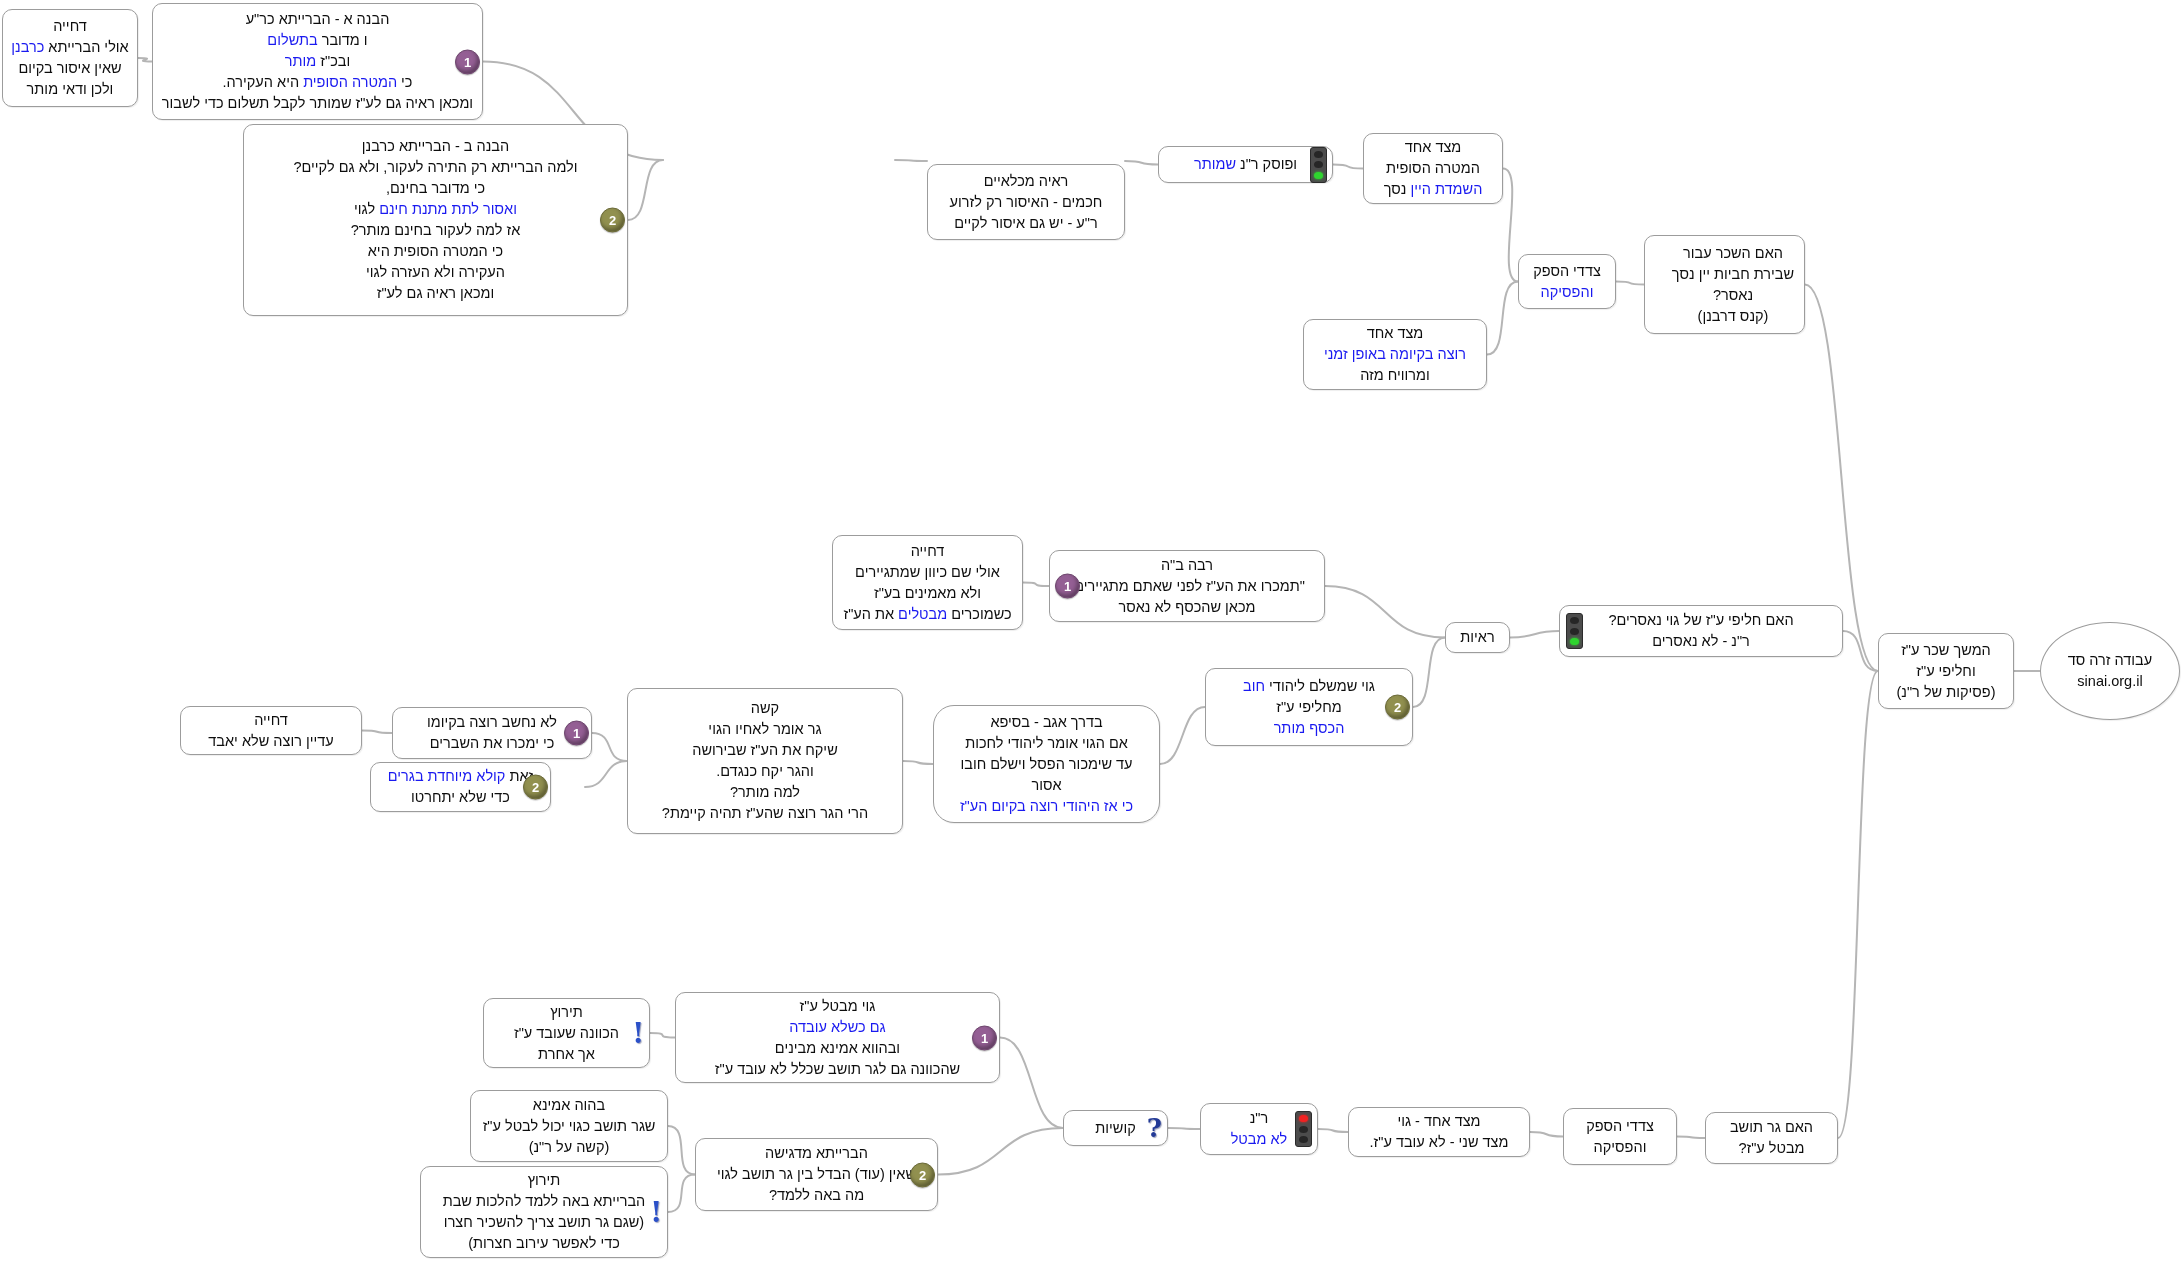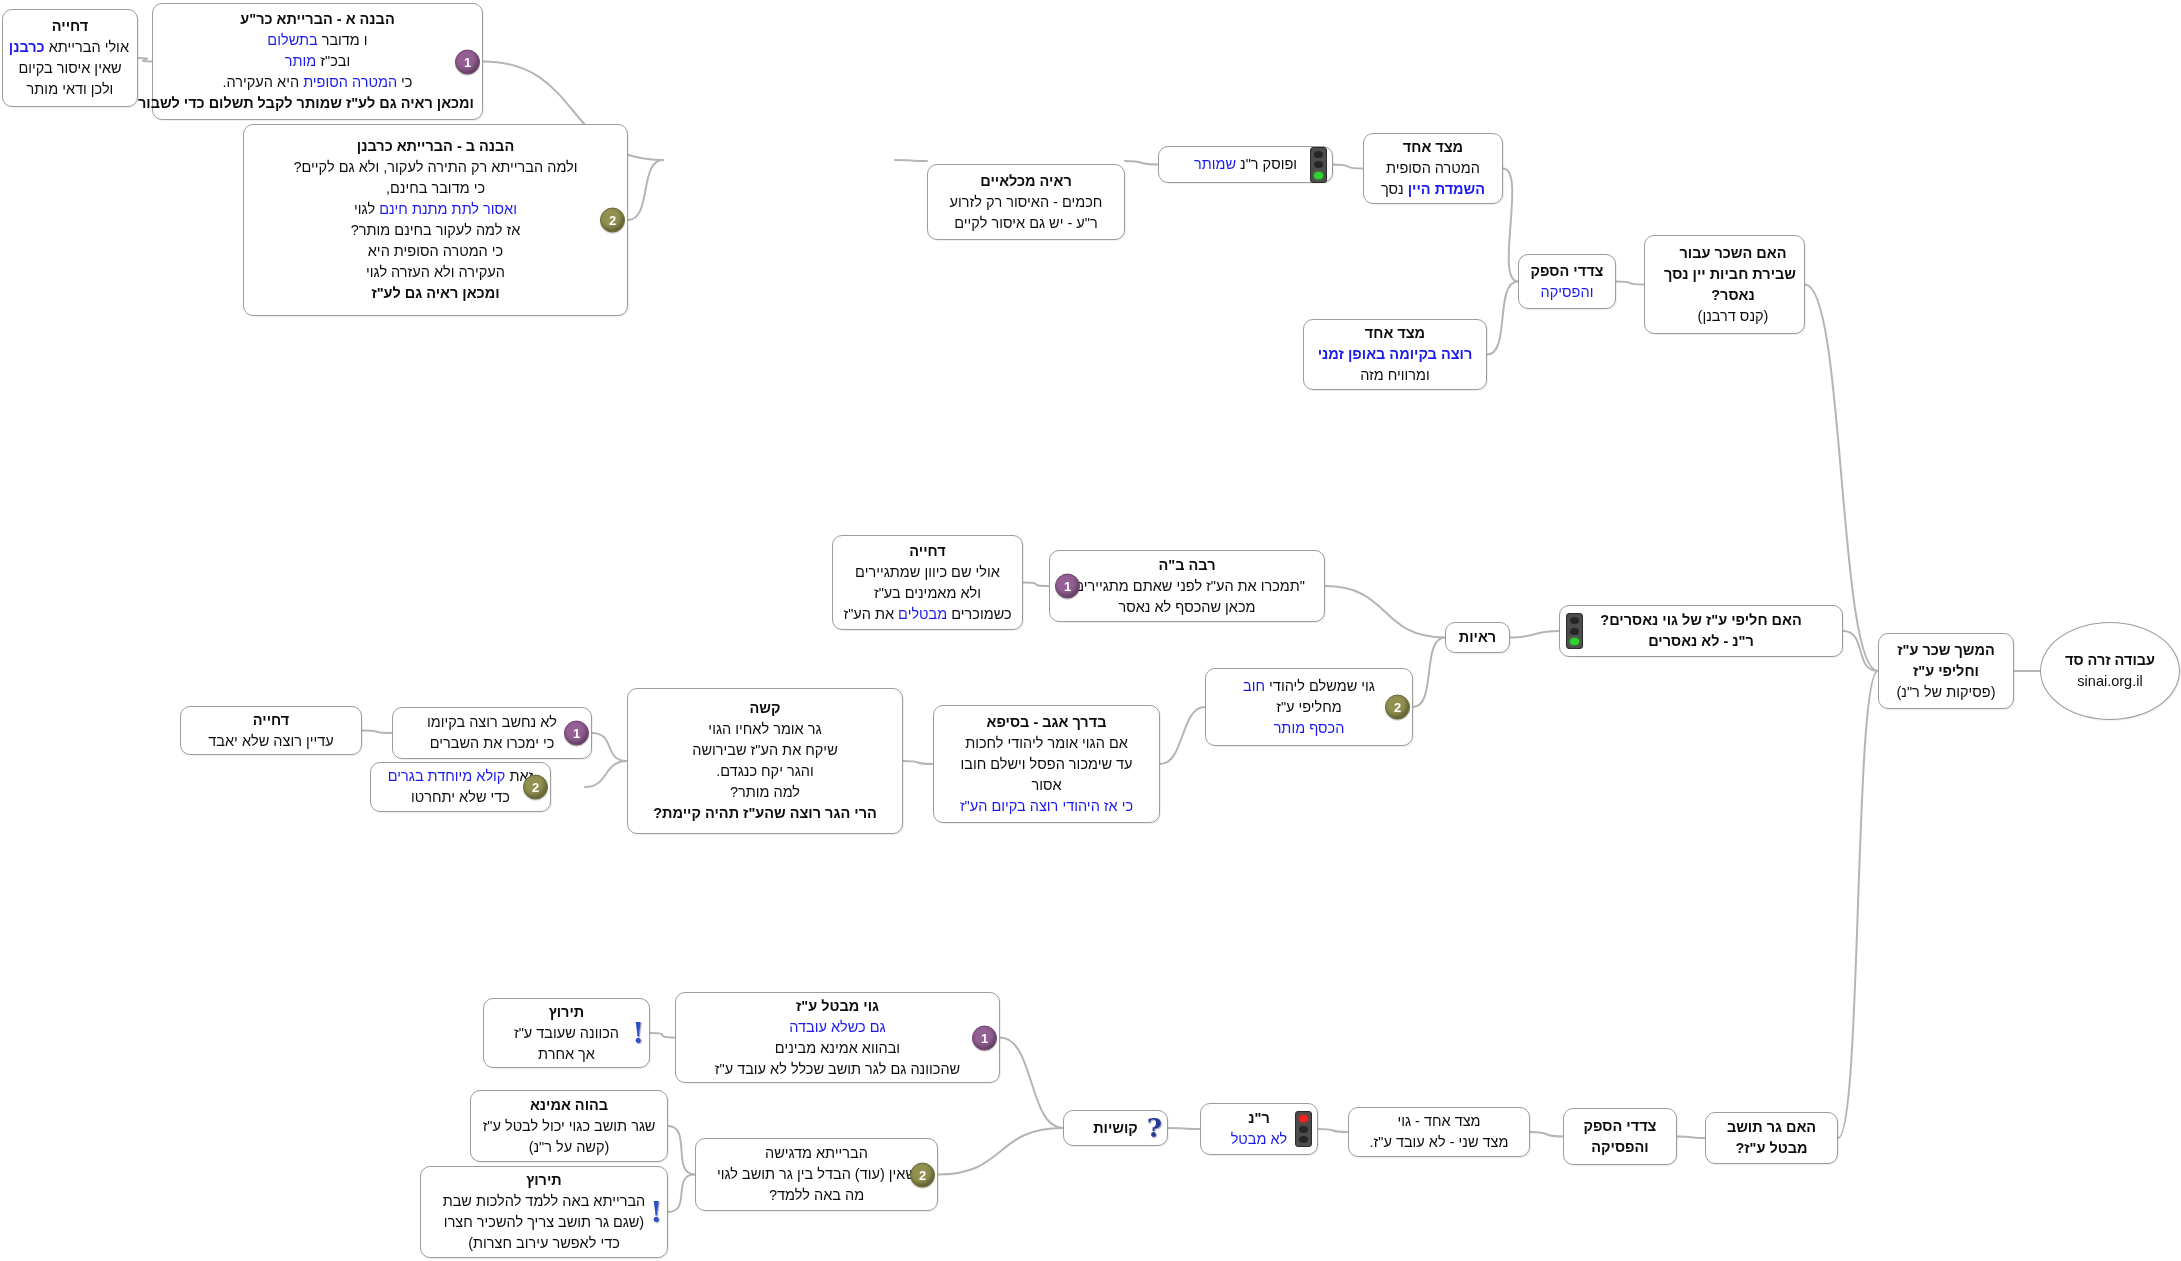--- a/index.html
+++ b/index.html
@@ -7,21 +7,21 @@
           font-family:"Liberation Sans","DejaVu Sans",sans-serif;direction:rtl;overflow:hidden;}
   #edges{position:absolute;left:0;top:0;z-index:0;}
   #edges path{stroke:var(--line);stroke-width:2;fill:none;stroke-linecap:round;}
   .node{position:absolute;z-index:1;box-sizing:border-box;background:#fff;
         border:1.4px solid var(--border);border-radius:10px;
         display:flex;flex-direction:column;justify-content:center;
         padding:3px 8px;text-align:center;font-size:14.5px;line-height:21px;color:#0d0d0d;
         box-shadow:1px 1px 1px rgba(0,0,0,0.07);}
   .node.ellipse{border-radius:50%;}
   .ln{white-space:nowrap;}
-  .b{font-weight:bold;text-align:center;}
+  .b{font-weight:normal;text-align:center;}
   .lk{color:var(--blue);}
   .latin{direction:ltr;}
   .badge{position:absolute;top:50%;transform:translateY(-50%);width:23px;height:23px;border-radius:50%;
          display:flex;align-items:center;justify-content:center;color:#fff;font-size:13px;font-weight:bold;
          box-shadow:inset -2px -3px 4px rgba(0,0,0,0.35), 0 1px 1px rgba(0,0,0,0.25);}
   .badge.b1{background:var(--badge1);border:1px solid var(--badge1b);}
   .badge.b2{background:var(--badge2);border:1px solid var(--badge2b);}
   .badge.right{right:2px;}
   .badge.left{left:5px;}
   .icon{position:absolute;top:50%;transform:translateY(-50%);}
@@ -155,21 +155,21 @@
         <i></i>
         <i></i>
       </span>
     </div>
     <div class="node" style="left: 1205px; top: 668px; width: 208px; height: 78px;">
       <div class="ln"><span>גוי שמשלם ליהודי </span><span class="lk">חוב</span></div>
       <div class="ln"><span>מחליפי ע"ז</span></div>
       <div class="ln"><span class="lk">הכסף מותר</span></div>
       <span class="badge b2 right">2</span>
     </div>
-    <div class="node" style="left: 933px; top: 705px; width: 227px; height: 118px;">
+    <div class="node" style="left: 933px; top: 705px; width: 227px; height: 118px; border-radius: 21px;">
       <div class="ln"><span class="b">בדרך אגב - בסיפא</span></div>
       <div class="ln"><span>אם הגוי אומר ליהודי לחכות</span></div>
       <div class="ln"><span>עד שימכור הפסל וישלם חובו</span></div>
       <div class="ln"><span>אסור</span></div>
       <div class="ln"><span class="lk">כי אז היהודי רוצה בקיום הע"ז</span></div>
     </div>
     <div class="node" style="left: 627px; top: 688px; width: 276px; height: 146px;">
       <div class="ln"><span class="b">קשה</span></div>
       <div class="ln"><span>גר אומר לאחיו הגוי</span></div>
       <div class="ln"><span>שיקח את הע"ז שבירושה</span></div>

